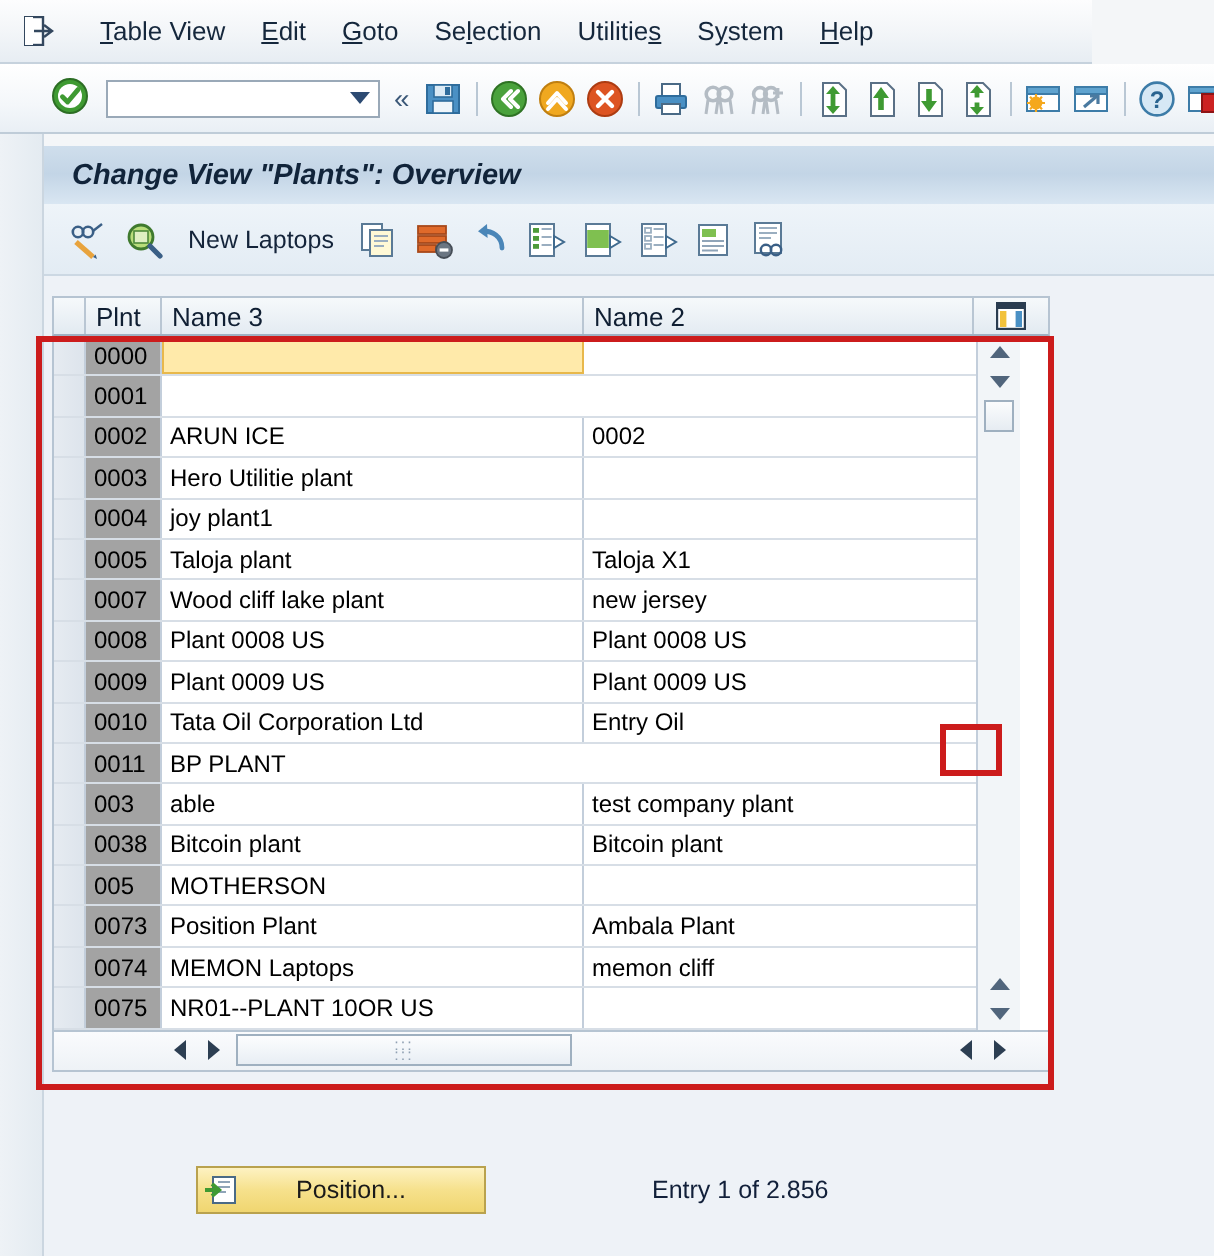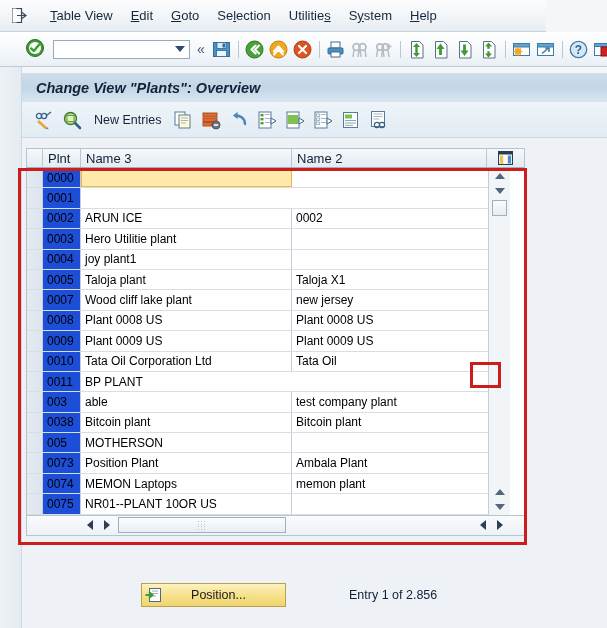--- a/index.html
+++ b/index.html
@@ -227,21 +227,21 @@
     font-size: 12px;
   }
   .g-sel {
     width: 16px;
     background: linear-gradient(to right, #e6ebf1 0%, #dde4ec 100%);
     border-right: 1px solid #c3cedb;
     box-sizing: border-box;
   }
   .g-plnt {
     width: 38px;
-    background: #1d4ed8;
+    background: #a3a3a3;
     border-right: 1px solid #c3cedb;
     box-sizing: border-box;
     padding-left: 4px;
     display: flex; align-items: center;
     color: #000;
     white-space: nowrap;
     overflow: hidden;
   }
   .g-n1 {
     width: 211px;
@@ -363,21 +363,21 @@
   
   .footer {
     position: absolute;
     left: 22px; top: 575px;
     width: 585px; height: 40px;
     display: flex;
     align-items: center;
     box-sizing: border-box;
   }
   .pos-btn {
-    margin-left: 119px;
+    margin-left: 76px;
     width: 145px; height: 24px;
     background: linear-gradient(to bottom, #fdf2c2 0%, #f6e18c 50%, #f0d670 100%);
     border: 1px solid #b9a24e;
     box-sizing: border-box;
     display: flex;
     align-items: center;
     font-size: 12.5px;
     color: #1a1a1a;
     position: relative;
     flex: 0 0 auto;
@@ -387,21 +387,21 @@
     margin-left: 3px;
     flex: 0 0 auto;
   }
   .pos-btn .pb-text {
     flex: 1 1 auto;
     text-align: center;
     padding-right: 10px;
     white-space: nowrap;
   }
   .entry-text {
-    margin-left: 63px;
+    margin-left: 83px;
     font-size: 12.5px;
     color: #12203a;
     white-space: nowrap;
   }
 </style>
 </head>
 <body>
 
 <div class="menubar">
   <div class="menu-sysicon">
@@ -582,21 +582,21 @@
   </div>
 
   <div class="at-btn">
     <svg width="20" height="20" viewBox="0 0 20 20">
       <circle cx="8.5" cy="8.5" r="6" fill="#b8dd7a" stroke="#3f7a2e" stroke-width="1.4"></circle>
       <rect x="5" y="5.5" width="7" height="6" fill="#dff0c2" stroke="#4e8a3a" stroke-width="0.8"></rect>
       <path d="M13 13 L18 18" stroke="#3a5f86" stroke-width="2.6" stroke-linecap="round"></path>
     </svg>
   </div>
 
-  <div class="at-label">New Entries</div>
+  <div class="at-label">New Laptops</div>
 
   <div class="at-btn">
     <svg width="20" height="20" viewBox="0 0 20 20">
       <rect x="2" y="2" width="10" height="13" fill="#ffffff" stroke="#5a7a96" stroke-width="1"></rect>
       <rect x="6" y="5" width="11" height="13" fill="#fff9d6" stroke="#5a7a96" stroke-width="1"></rect>
       <path d="M8 8 h7 M8 10.5 h7 M8 13 h5" stroke="#9aaec0" stroke-width="0.9"></path>
     </svg>
   </div>
 
   <div class="at-btn">
@@ -737,21 +737,21 @@
           <div class="grow">
             <div class="g-sel"></div>
             <div class="g-plnt">0009</div>
             <div class="g-n1">Plant 0009 US</div>
             <div class="g-n2">Plant 0009 US</div>
           </div>
           <div class="grow">
             <div class="g-sel"></div>
             <div class="g-plnt">0010</div>
             <div class="g-n1">Tata Oil Corporation Ltd</div>
-            <div class="g-n2">Tata Oil</div>
+            <div class="g-n2">Entry Oil</div>
           </div>
           <div class="grow">
             <div class="g-sel"></div>
             <div class="g-plnt">0011</div>
             <div class="g-n2">BP PLANT</div>
           </div>
           <div class="grow">
             <div class="g-sel"></div>
             <div class="g-plnt">003</div>
             <div class="g-n1">able</div>
@@ -772,21 +772,21 @@
           <div class="grow">
             <div class="g-sel"></div>
             <div class="g-plnt">0073</div>
             <div class="g-n1">Position Plant</div>
             <div class="g-n2">Ambala Plant</div>
           </div>
           <div class="grow">
             <div class="g-sel"></div>
             <div class="g-plnt">0074</div>
             <div class="g-n1">MEMON Laptops</div>
-            <div class="g-n2">memon plant</div>
+            <div class="g-n2">memon cliff</div>
           </div>
           <div class="grow">
             <div class="g-sel"></div>
             <div class="g-plnt">0075</div>
             <div class="g-n1">NR01--PLANT 10OR US</div>
             <div class="g-n2"></div>
           </div>
         </div>
 
       <div class="vscroll">

